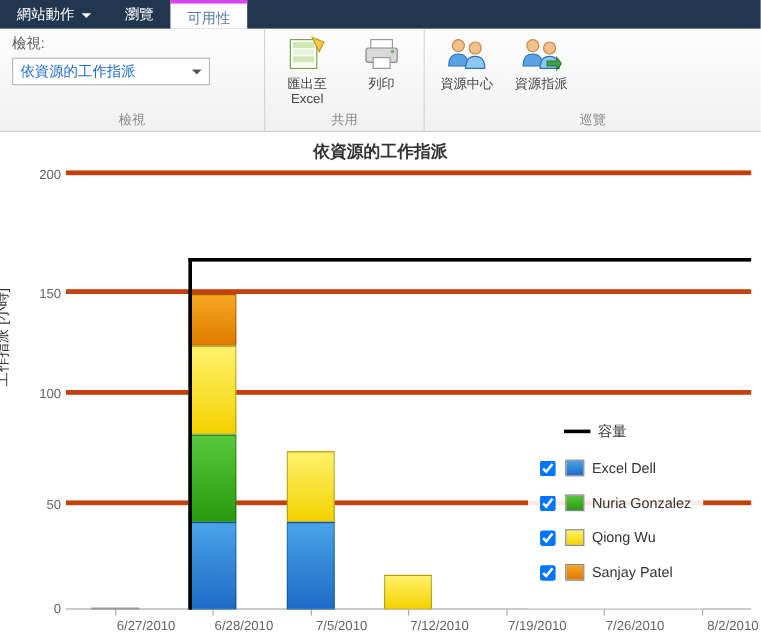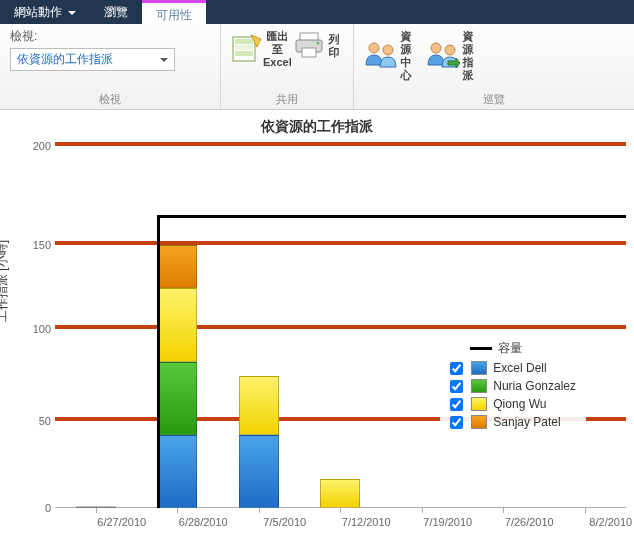--- a/index.html
+++ b/index.html
@@ -9,40 +9,40 @@
 .tab-item.dropdown::after { content: ""; display: inline-block; margin-left: 6px; border-left: 4px solid transparent; border-right: 4px solid transparent; border-top: 4px solid #fff; vertical-align: middle; }
 .tab-item.active { background: #fff; color: #5a7ea5; border-top: 3px solid #d946ef; }
 .ribbon { display: flex; border-bottom: 1px solid #ccc; background: linear-gradient(#fdfdfd, #f1f1f1); height: 86px; }
 .group { border-right: 1px solid #d6d6d6; padding: 4px 10px 2px; display: flex; flex-direction: column; justify-content: space-between; }
 .group-body { flex: 1; display: flex; align-items: flex-start; gap: 12px; }
 .group-label { text-align: center; font-size: 11px; color: #888; padding-top: 2px; }
 .view-picker { display: flex; flex-direction: column; gap: 3px; }
 .view-label { color: #555; }
 .view-select { width: 165px; border: 1px solid #bcbcbc; background: #fff; color: #1a6bcc; padding: 2px 16px 2px 6px; position: relative; cursor: pointer; }
 .view-select::after { content: ""; position: absolute; right: 6px; top: 50%; transform: translateY(-50%); border-left: 4px solid transparent; border-right: 4px solid transparent; border-top: 4px solid #555; }
-.big-btn { display: flex; flex-direction: row; align-items: center; width: 50px; cursor: pointer; color: #444; font-weight: bold; }
+.big-btn { display: flex; flex-direction: column; align-items: center; width: 50px; cursor: pointer; color: #444; }
 .big-btn .icon-wrap { width: 34px; height: 34px; display: flex; align-items: center; justify-content: center; }
 .big-btn .lbl { font-size: 11px; text-align: center; line-height: 13px; margin-top: 2px; }
 .chart-wrap { position: relative; width: 634px; height: 424px; background: #fff; }
 .chart-title { text-align: center; font-size: 14px; color: #333; padding-top: 8px; font-weight: bold; }
 .plot-area { position: absolute; left: 55px; top: 32px; right: 8px; bottom: 26px; }
 .gridline { position: absolute; left: 0; right: 0; border-top: 4px solid #c2410c; }
 .ytick { position: absolute; left: -34px; width: 30px; text-align: right; font-size: 11px; color: #666; transform: translateY(-50%); }
 .y-ax-title { position: absolute; left: 2px; top: 50%; transform: translateY(-50%) rotate(-90deg); transform-origin: left center; font-size: 12px; color: #333; white-space: nowrap; }
 .capacity { position: absolute; border-top: 3px solid #000; }
 .cap-riser { position: absolute; border-left: 3px solid #000; }
 .bars { position: absolute; left: 0; right: 0; bottom: 0; top: 0; }
 .bar-col { position: absolute; bottom: 0; width: 40px; }
 .seg { position: absolute; left: 0; right: 0; border: 1px solid rgba(0,0,0,0.25); }
 .xtick { position: absolute; bottom: -20px; font-size: 11px; color: #666; transform: translateX(-50%); white-space: nowrap; margin-left: 26px; }
 .baseline { position: absolute; left: 0; right: 0; bottom: 0; border-top: 1px solid #aaa; }
 .small-tick { position: absolute; width: 0; height: 5px; border-left: 1px solid #aaa; bottom: -5px; }
 .legend { position: absolute; background: rgba(255,255,255,0.9); padding: 6px 10px 8px; font-size: 12px; }
 .legend-title { font-weight: bold; margin-bottom: 4px; color: #333; }
-.legend-row { display: flex; align-items: center; gap: 6px; margin: 4px 0; color: #333; }
+.legend-row { display: flex; align-items: center; gap: 6px; margin: 15px 0; color: #333; }
 .legend-row input { margin-right: 2px; }
 .legend-line { width: 22px; height: 0; border-top: 3px solid #000; }
 .swatch { width: 16px; height: 14px; border: 1px solid #888; }
 .grad-orange { background: linear-gradient(#f5a623, #e07b00); }
 .grad-yellow { background: linear-gradient(#fef26b, #f3d200); }
 .grad-green  { background: linear-gradient(#57c73c, #2a9a11); }
 .grad-blue   { background: linear-gradient(#4aa3e8, #1e6bc7); }
 </style>
 </head>
 <body>

